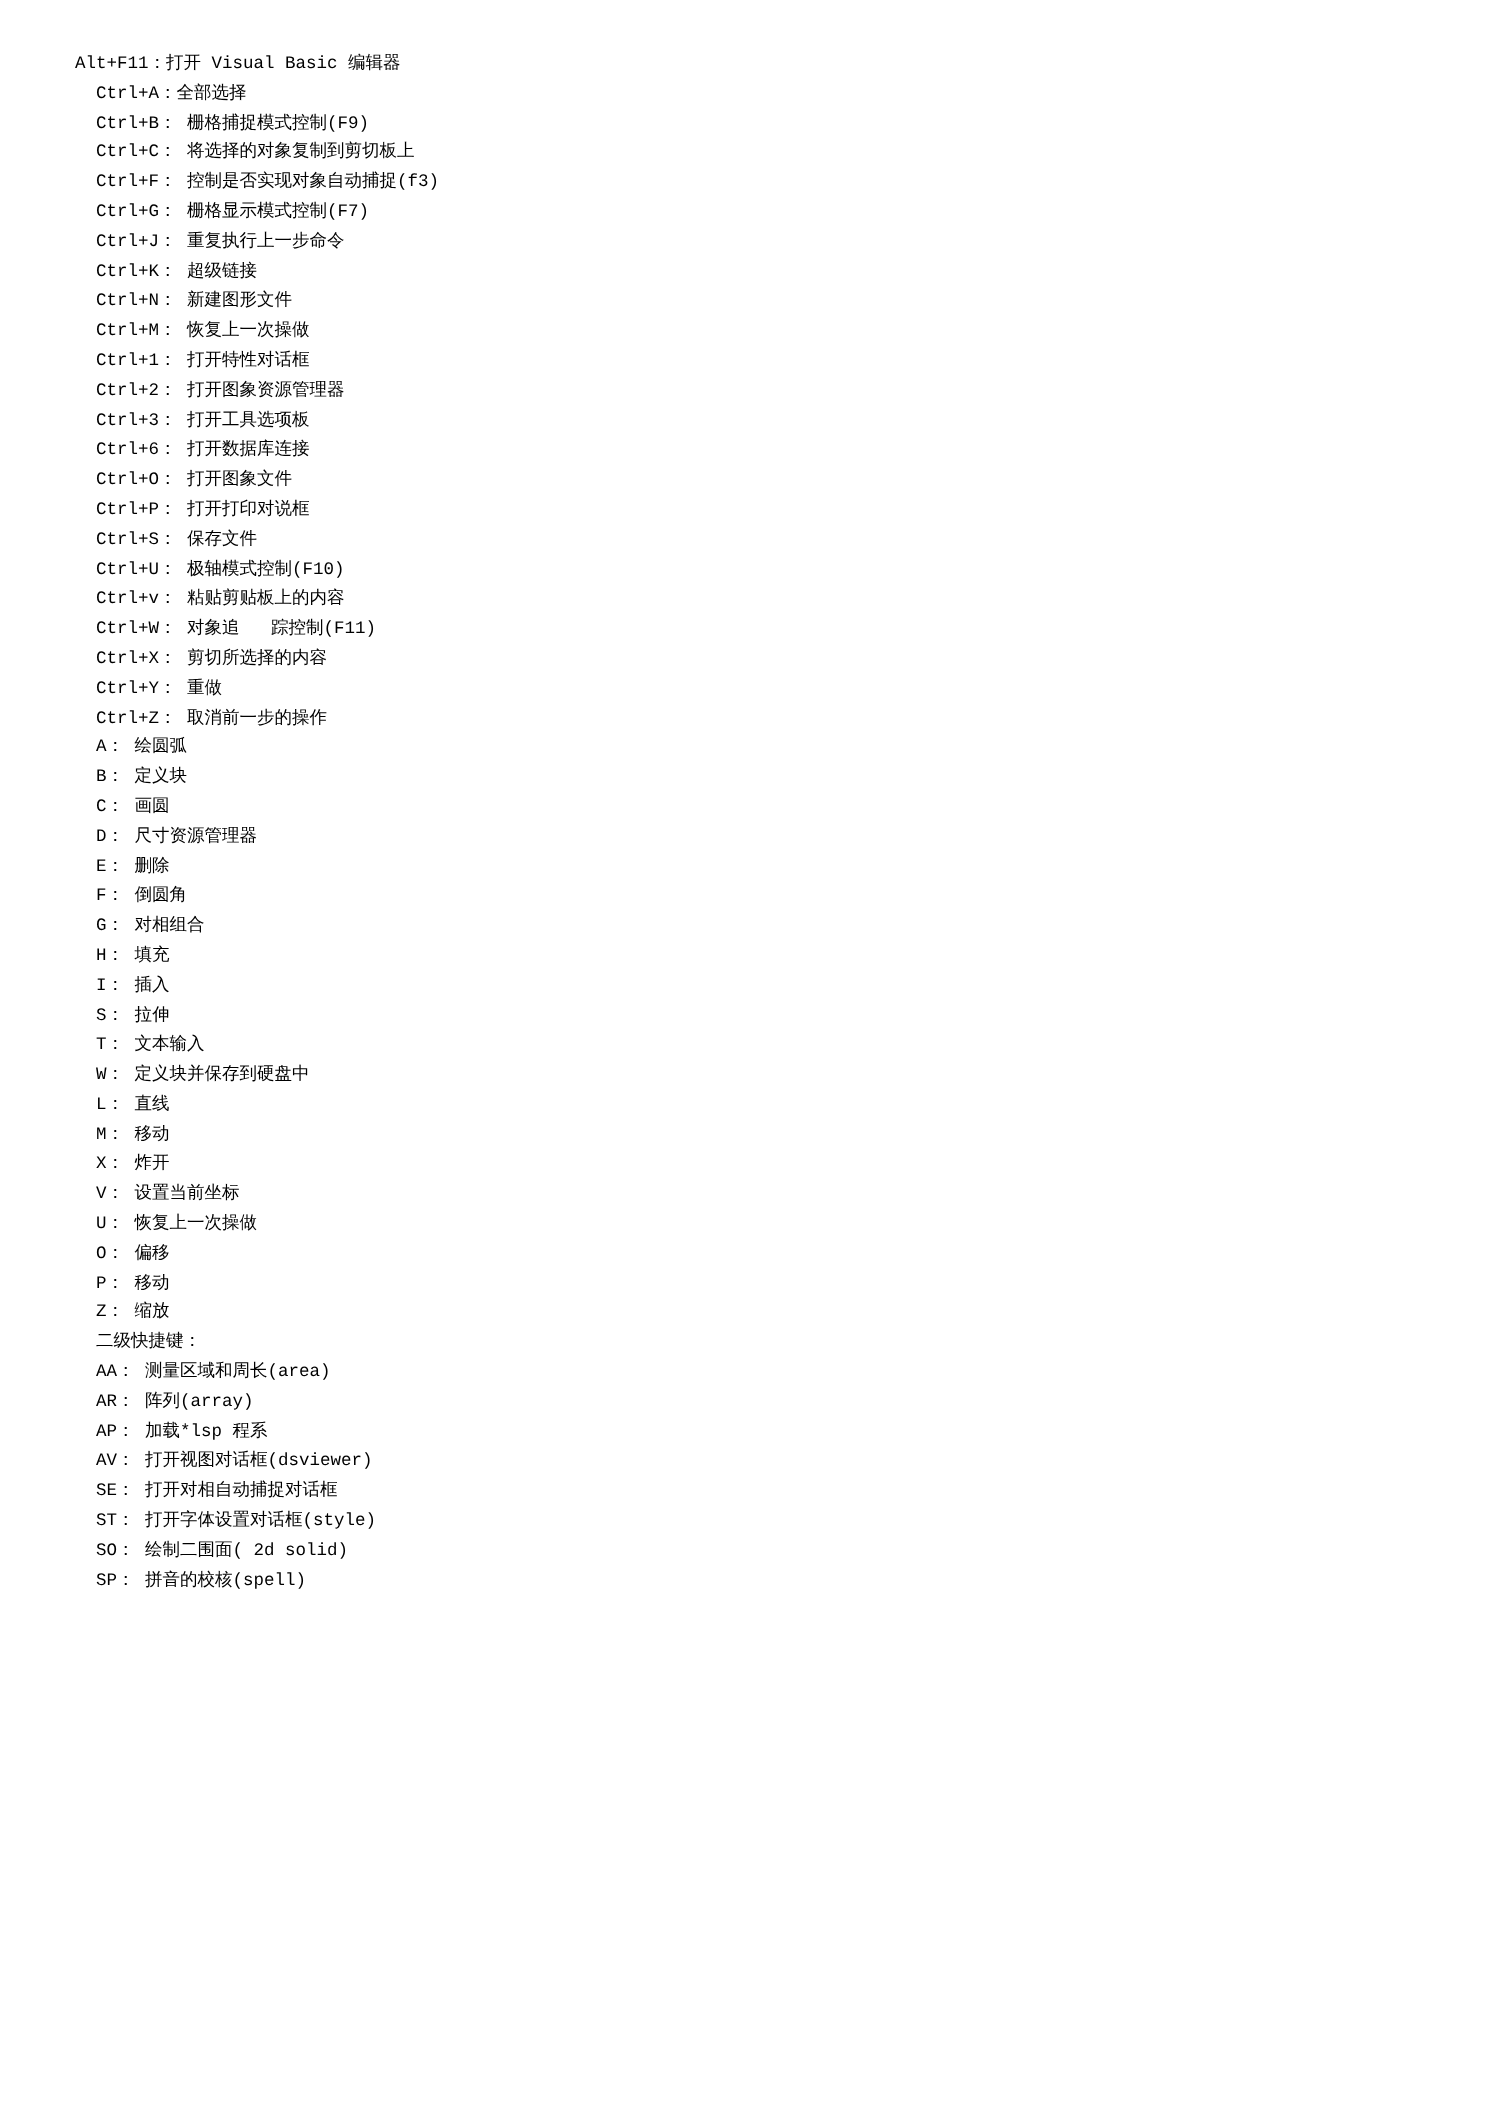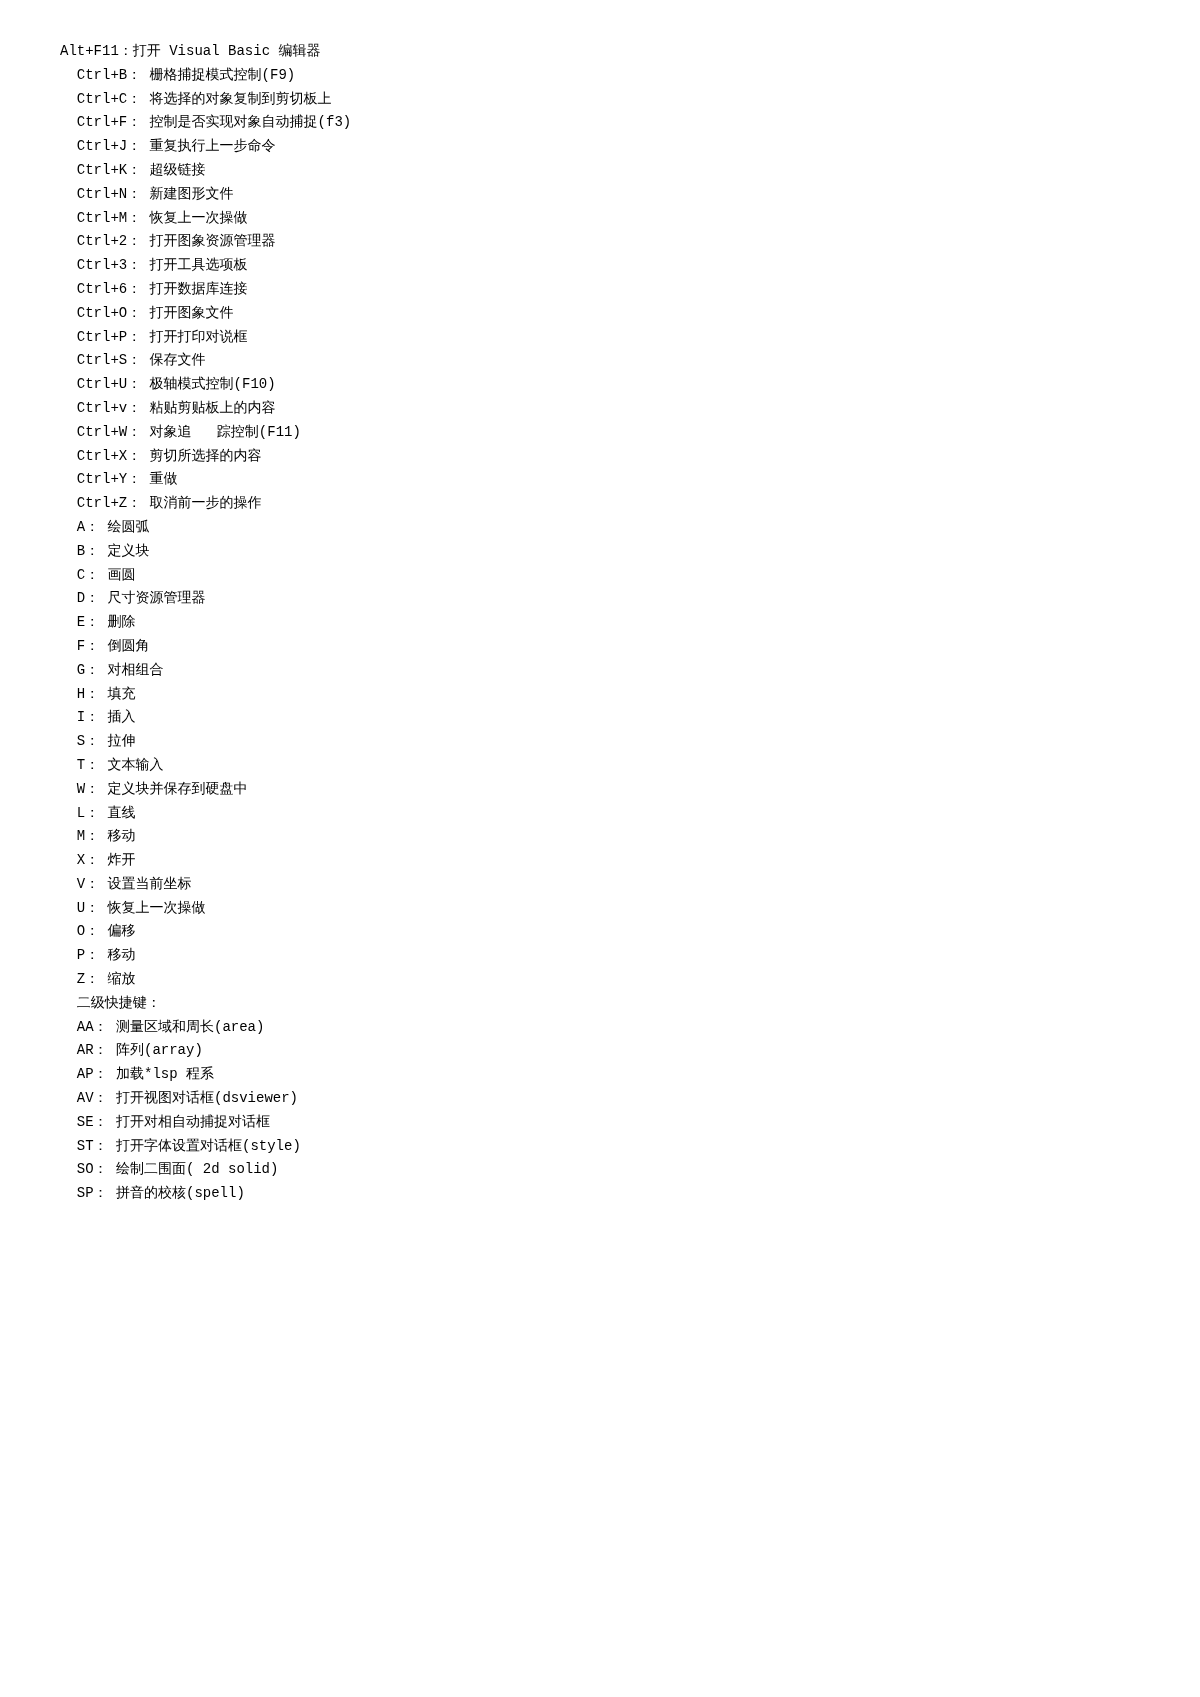--- a/index.html
+++ b/index.html
@@ -31,27 +31,30 @@
     .desc {
       font-family: 'Courier New', Courier, monospace;
       text-align: right;
     }
   </style>
 </head>
 <body>
 
 <div class="content">
 <div class="line"><span class="key">Alt+F11：</span><span class="desc">打开 Visual Basic 编辑器</span></div>
+    <div class="line"><span class="key">  Ctrl+A：</span><span class="desc">全部选择</span></div>
     <div class="line"><span class="key">  Ctrl+B：</span><span class="desc"> 栅格捕捉模式控制(F9)</span></div>
     <div class="line"><span class="key">  Ctrl+C：</span><span class="desc"> 将选择的对象复制到剪切板上</span></div>
     <div class="line"><span class="key">  Ctrl+F：</span><span class="desc"> 控制是否实现对象自动捕捉(f3)</span></div>
+    <div class="line"><span class="key">  Ctrl+G：</span><span class="desc"> 栅格显示模式控制(F7)</span></div>
     <div class="line"><span class="key">  Ctrl+J：</span><span class="desc"> 重复执行上一步命令</span></div>
     <div class="line"><span class="key">  Ctrl+K：</span><span class="desc"> 超级链接</span></div>
     <div class="line"><span class="key">  Ctrl+N：</span><span class="desc"> 新建图形文件</span></div>
     <div class="line"><span class="key">  Ctrl+M：</span><span class="desc"> 恢复上一次操做</span></div>
+    <div class="line"><span class="key">  Ctrl+1：</span><span class="desc"> 打开特性对话框</span></div>
     <div class="line"><span class="key">  Ctrl+2：</span><span class="desc"> 打开图象资源管理器</span></div>
     <div class="line"><span class="key">  Ctrl+3：</span><span class="desc"> 打开工具选项板</span></div>
     <div class="line"><span class="key">  Ctrl+6：</span><span class="desc"> 打开数据库连接</span></div>
     <div class="line"><span class="key">  Ctrl+O：</span><span class="desc"> 打开图象文件</span></div>
     <div class="line"><span class="key">  Ctrl+P：</span><span class="desc"> 打开打印对说框</span></div>
     <div class="line"><span class="key">  Ctrl+S：</span><span class="desc"> 保存文件</span></div>
     <div class="line"><span class="key">  Ctrl+U：</span><span class="desc"> 极轴模式控制(F10)</span></div>
     <div class="line"><span class="key">  Ctrl+v：</span><span class="desc"> 粘贴剪贴板上的内容</span></div>
     <div class="line"><span class="key">  Ctrl+W：</span><span class="desc"> 对象追   踪控制(F11)</span></div>
     <div class="line"><span class="key">  Ctrl+X：</span><span class="desc"> 剪切所选择的内容</span></div>

